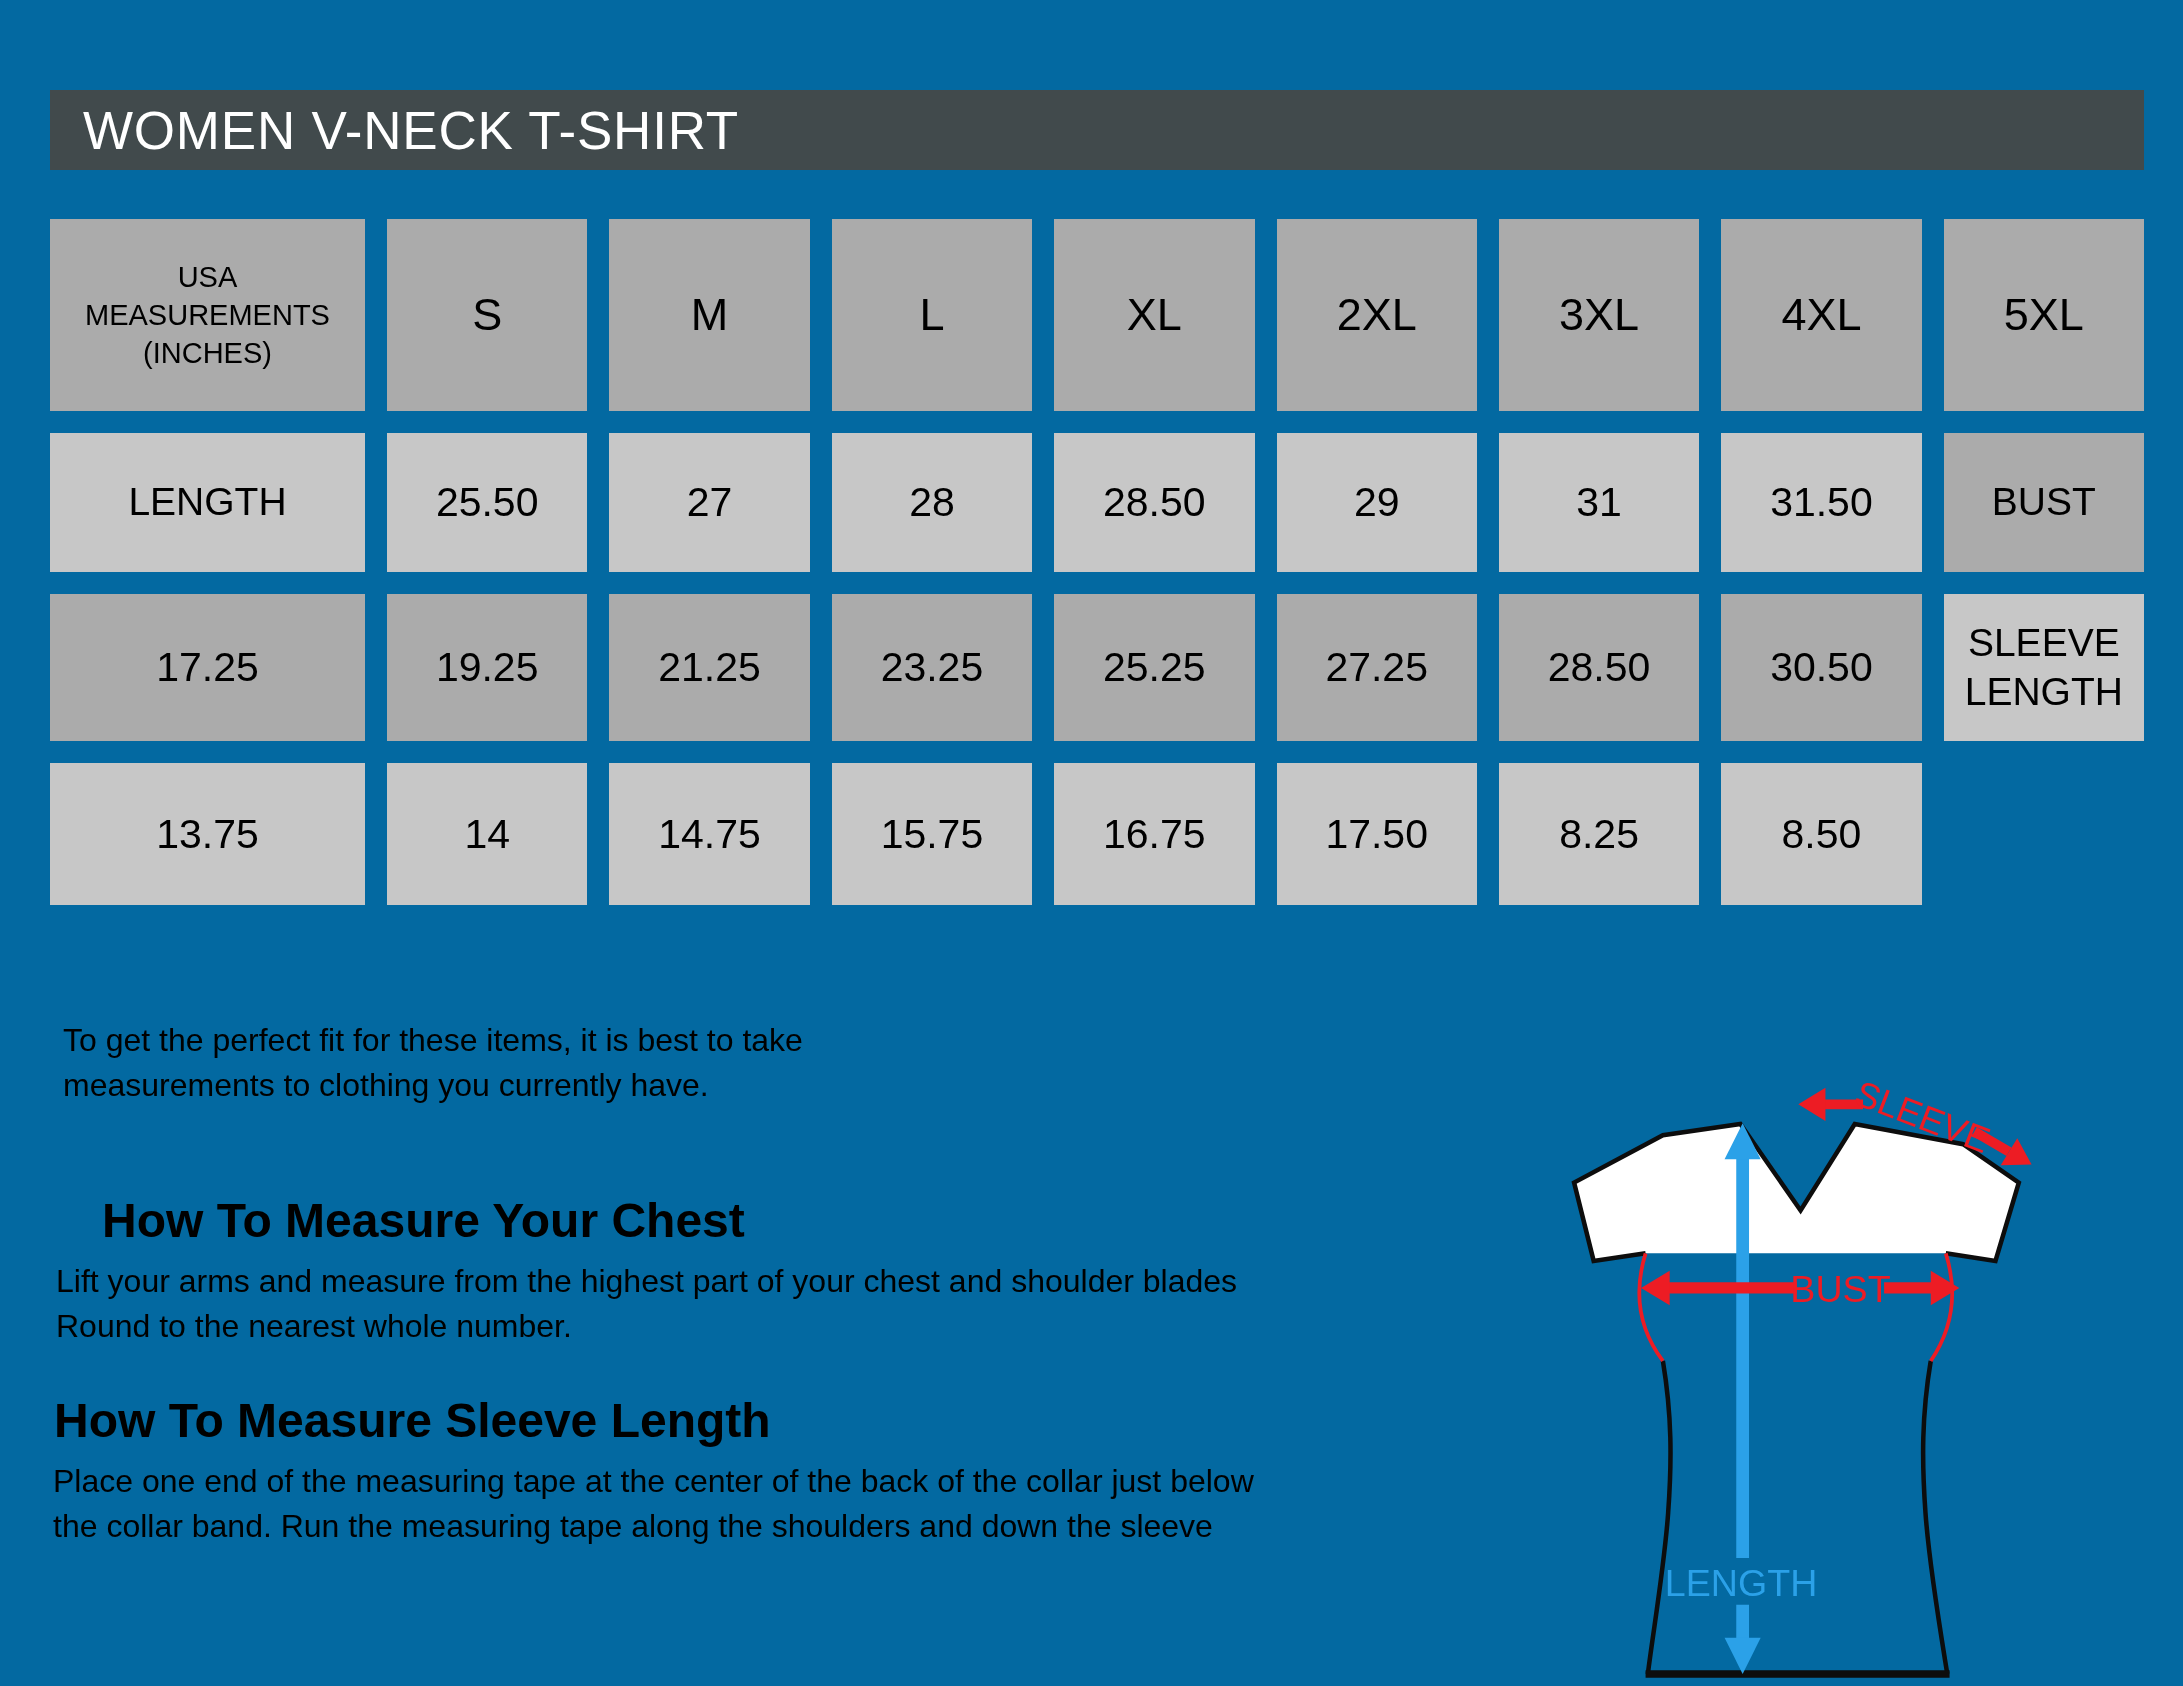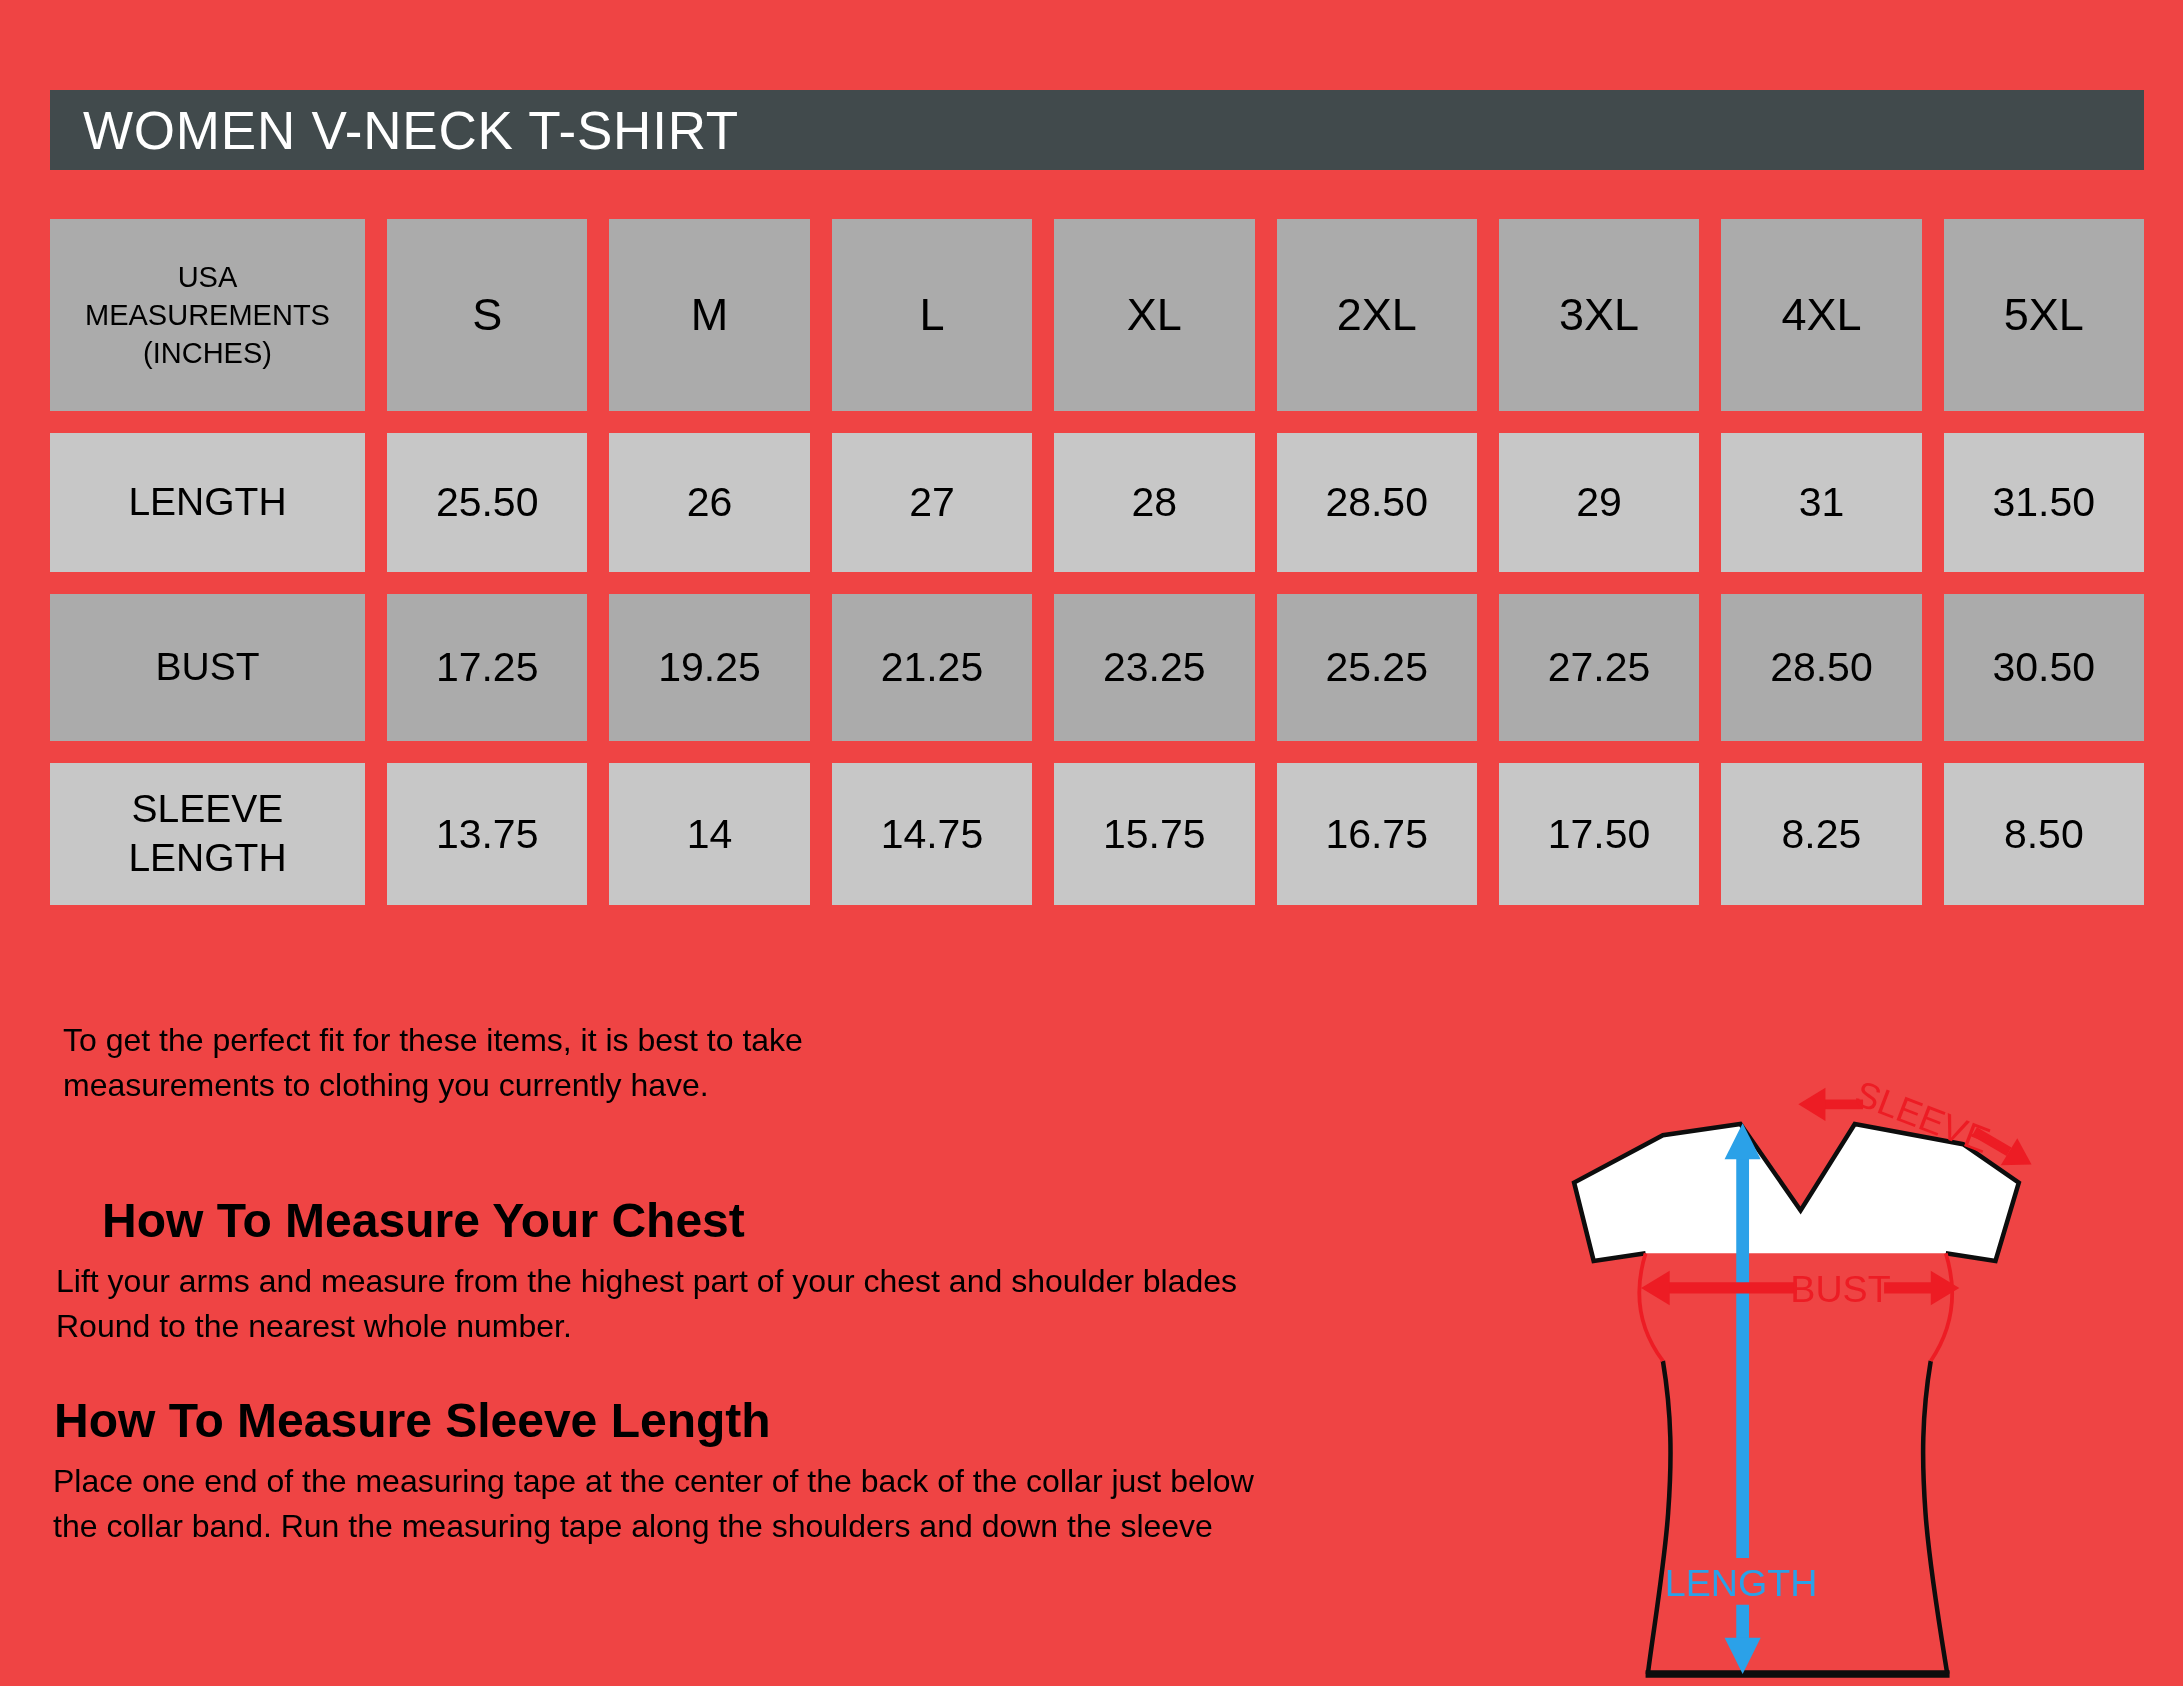--- a/index.html
+++ b/index.html
@@ -1,16 +1,16 @@
 <!DOCTYPE html>
 <html style="font-size:12px"><head>
 <meta charset="utf-8">
 <style>
   html,body{margin:0;padding:0;background:#ffffff;}
-  #page{position:relative;width:2183px;height:1686px;background:#ef4444;
+  #page{position:relative;width:2183px;height:1686px;background:#0369a1;
         font-family:"Liberation Sans", sans-serif;color:#000;overflow:hidden;}
 
   
   #title-bar{position:absolute;left:50px;top:90px;width:2094px;height:80px;
              background:var(--bar,#414a4c);display:flex;align-items:center;}
   #title-bar .t{color:#fff;font-size:53px;padding-left:33px;letter-spacing:0.8px;white-space:nowrap;}
 
   
   #size-table{position:absolute;left:50px;top:219px;width:2094px;
               display:grid;grid-template-columns:315px repeat(8,1fr);
@@ -59,21 +59,20 @@
     <div class="cell dark hdr">M</div>
     <div class="cell dark hdr">L</div>
     <div class="cell dark hdr">XL</div>
     <div class="cell dark hdr">2XL</div>
     <div class="cell dark hdr">3XL</div>
     <div class="cell dark hdr">4XL</div>
     <div class="cell dark hdr">5XL</div>
 
     <div class="cell light rowlab">LENGTH</div>
     <div class="cell light val">25.50</div>
-    <div class="cell light val">26</div>
     <div class="cell light val">27</div>
     <div class="cell light val">28</div>
     <div class="cell light val">28.50</div>
     <div class="cell light val">29</div>
     <div class="cell light val">31</div>
     <div class="cell light val">31.50</div>
 
     <div class="cell dark rowlab">BUST</div>
     <div class="cell dark val">17.25</div>
     <div class="cell dark val">19.25</div>

